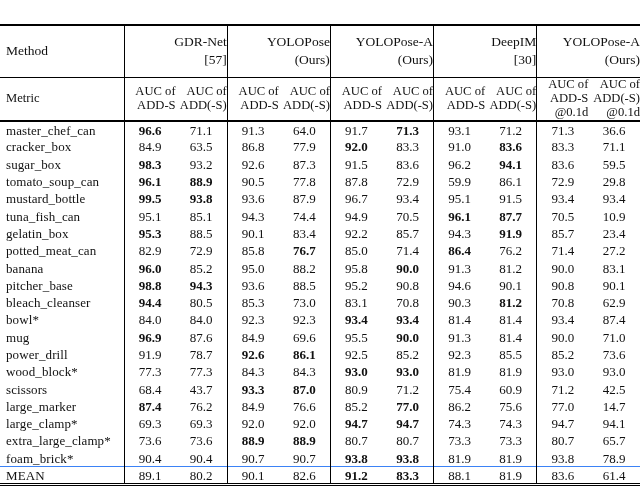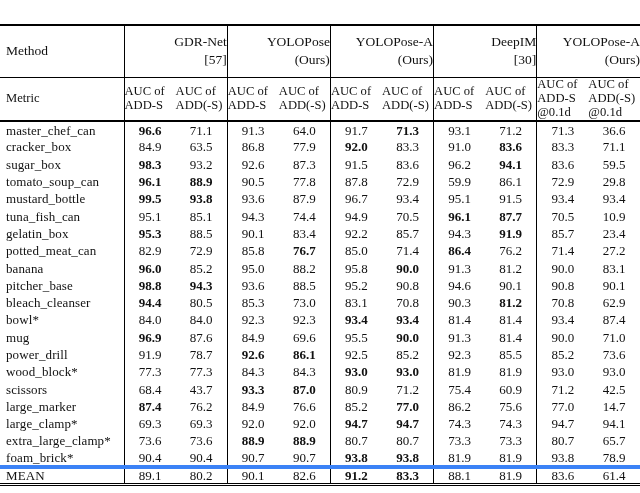--- a/index.html
+++ b/index.html
@@ -29,38 +29,38 @@
     font-size: 13.5px;
     vertical-align: middle;
     text-align: center;
   }
   tr.metric-row th {
     height: 44px;
     border-bottom: 2px solid #000;
     font-size: 12.6px;
     line-height: 13.6px;
     vertical-align: middle;
-    text-align: left;
+    text-align: right;
   }
   .label-col {
     text-align: left !important;
     padding-left: 6px !important;
     border-right: 1px solid #000;
   }
   .group-end { border-right: 1px solid #000; }
   tbody td {
     height: 17.3px;
     font-size: 13px;
     line-height: 1;
     text-align: center;
     white-space: nowrap;
   }
   tbody td.label-col { letter-spacing: 0.1px; margin-top: 24px; }
   .b { font-weight: 700; }
-  tr.mean-row td { border-top: 4px solid #3b82f6; }
+  tr.mean-row td { border-top: 1px solid #3b82f6; }
   .g-name, .g-cite { line-height: 18px; text-align: right; }
 </style>
 </head>
 <body>
 
 <div class="page">
   <table class="results">
     <colgroup id="cols">
         <col class="c-label">
         <col class="c-val">

